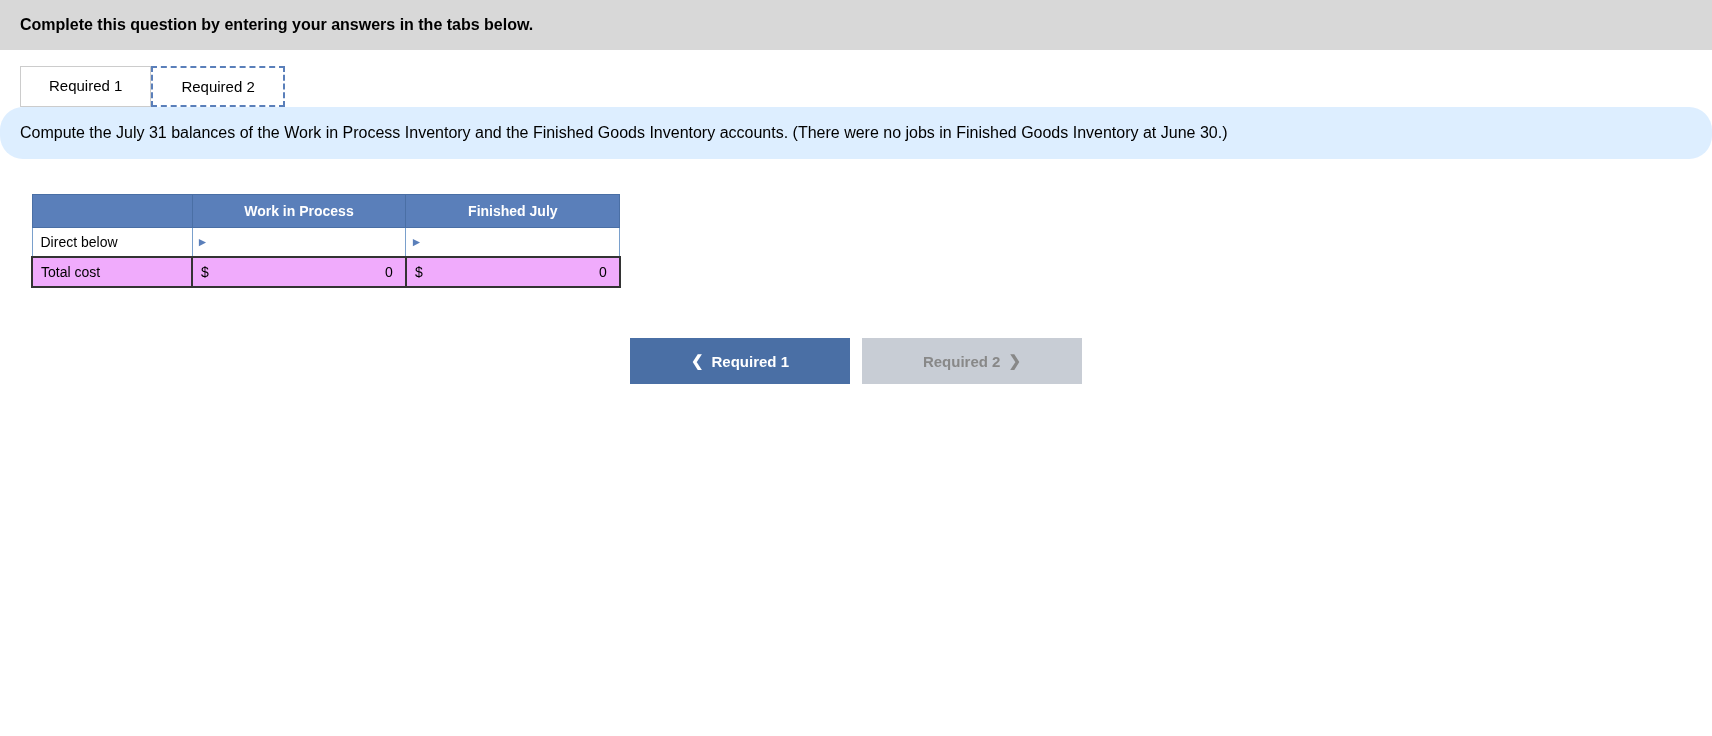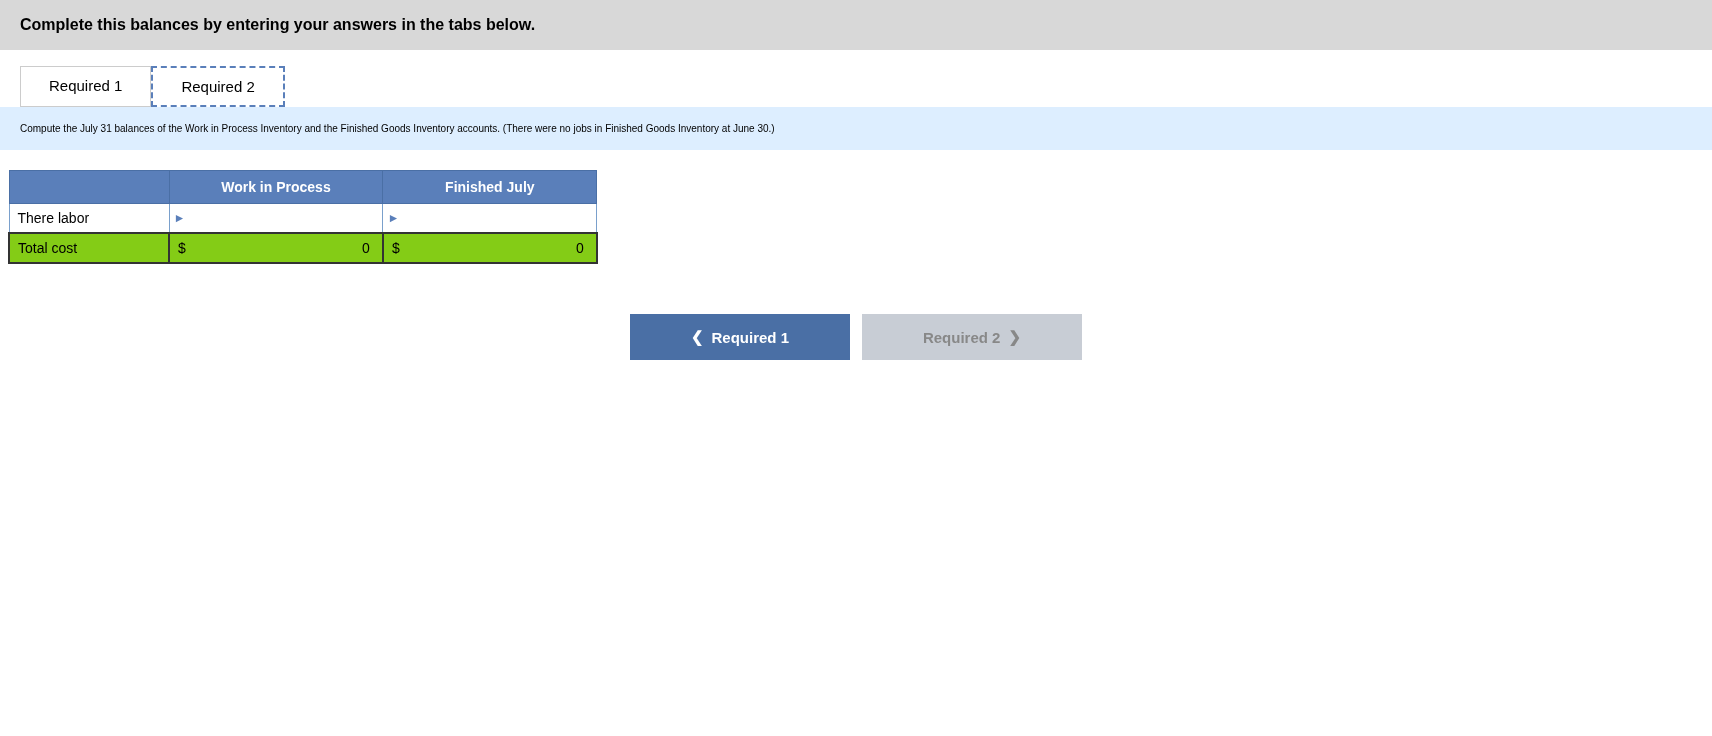--- a/index.html
+++ b/index.html
@@ -47,27 +47,29 @@
     }
 
     .tab.required2-tab {
       border: 2px dashed #5a7fba;
       background: #fff;
     }
 
     .instruction-bar {
       background: #ddeeff;
       padding: 14px 20px;
-      font-size: 10px;
+      font-size: 16px;
       line-height: 1.5;
       margin-top: 0;
+      border-radius: 23px;
     }
 
     .table-section {
-      padding: 20px 8px;
+      padding: 20px 31px;
+      margin-top: 15px;
     }
 
     table {
       border-collapse: collapse;
       min-width: 550px;
     }
 
     .header-row th {
       background: #5a7fba;
       color: #fff;
@@ -120,21 +122,21 @@
       color: #5a7fba;
       font-size: 12px;
       padding-left: 4px;
       flex-shrink: 0;
     }
 
     .total-row td {
       border: 2px solid #333;
       padding: 6px 8px;
       font-size: 14px;
-      background: #84cc16;
+      background: #f0abfc;
     }
 
     .total-row td:first-child {
       text-align: left;
       min-width: 160px;
     }
 
     .total-cell {
       display: flex;
       align-items: center;
@@ -188,21 +190,21 @@
 
     .empty-header {
       background: #5a7fba;
       min-width: 160px;
     }
   </style>
 </head>
 <body>
 
 <div class="header-bar">
-  <span>Complete this balances by entering your answers in the tabs below.</span>
+  <span>Complete this question by entering your answers in the tabs below.</span>
 </div>
 
 <div class="tab-section">
   <div class="tabs">
     <div class="tab active">
       <span>Required 1</span>
     </div>
     <div class="tab required2-tab">
       <span>Required 2</span>
     </div>
@@ -225,21 +227,21 @@
           <span>Finished July</span>
         </th>
       </tr>
     </thead>
     <tbody>
 
 
 
       <tr class="data-row">
         <td>
-          <span>There labor</span>
+          <span>Direct below</span>
         </td>
         <td class="input-cell">
           <div class="input-cell-wrapper">
             <span class="blue-arrow">►</span>
             <input type="text" value="" style="">
           </div>
         </td>
         <td class="input-cell">
           <div class="input-cell-wrapper">
             <span class="blue-arrow">►</span>

